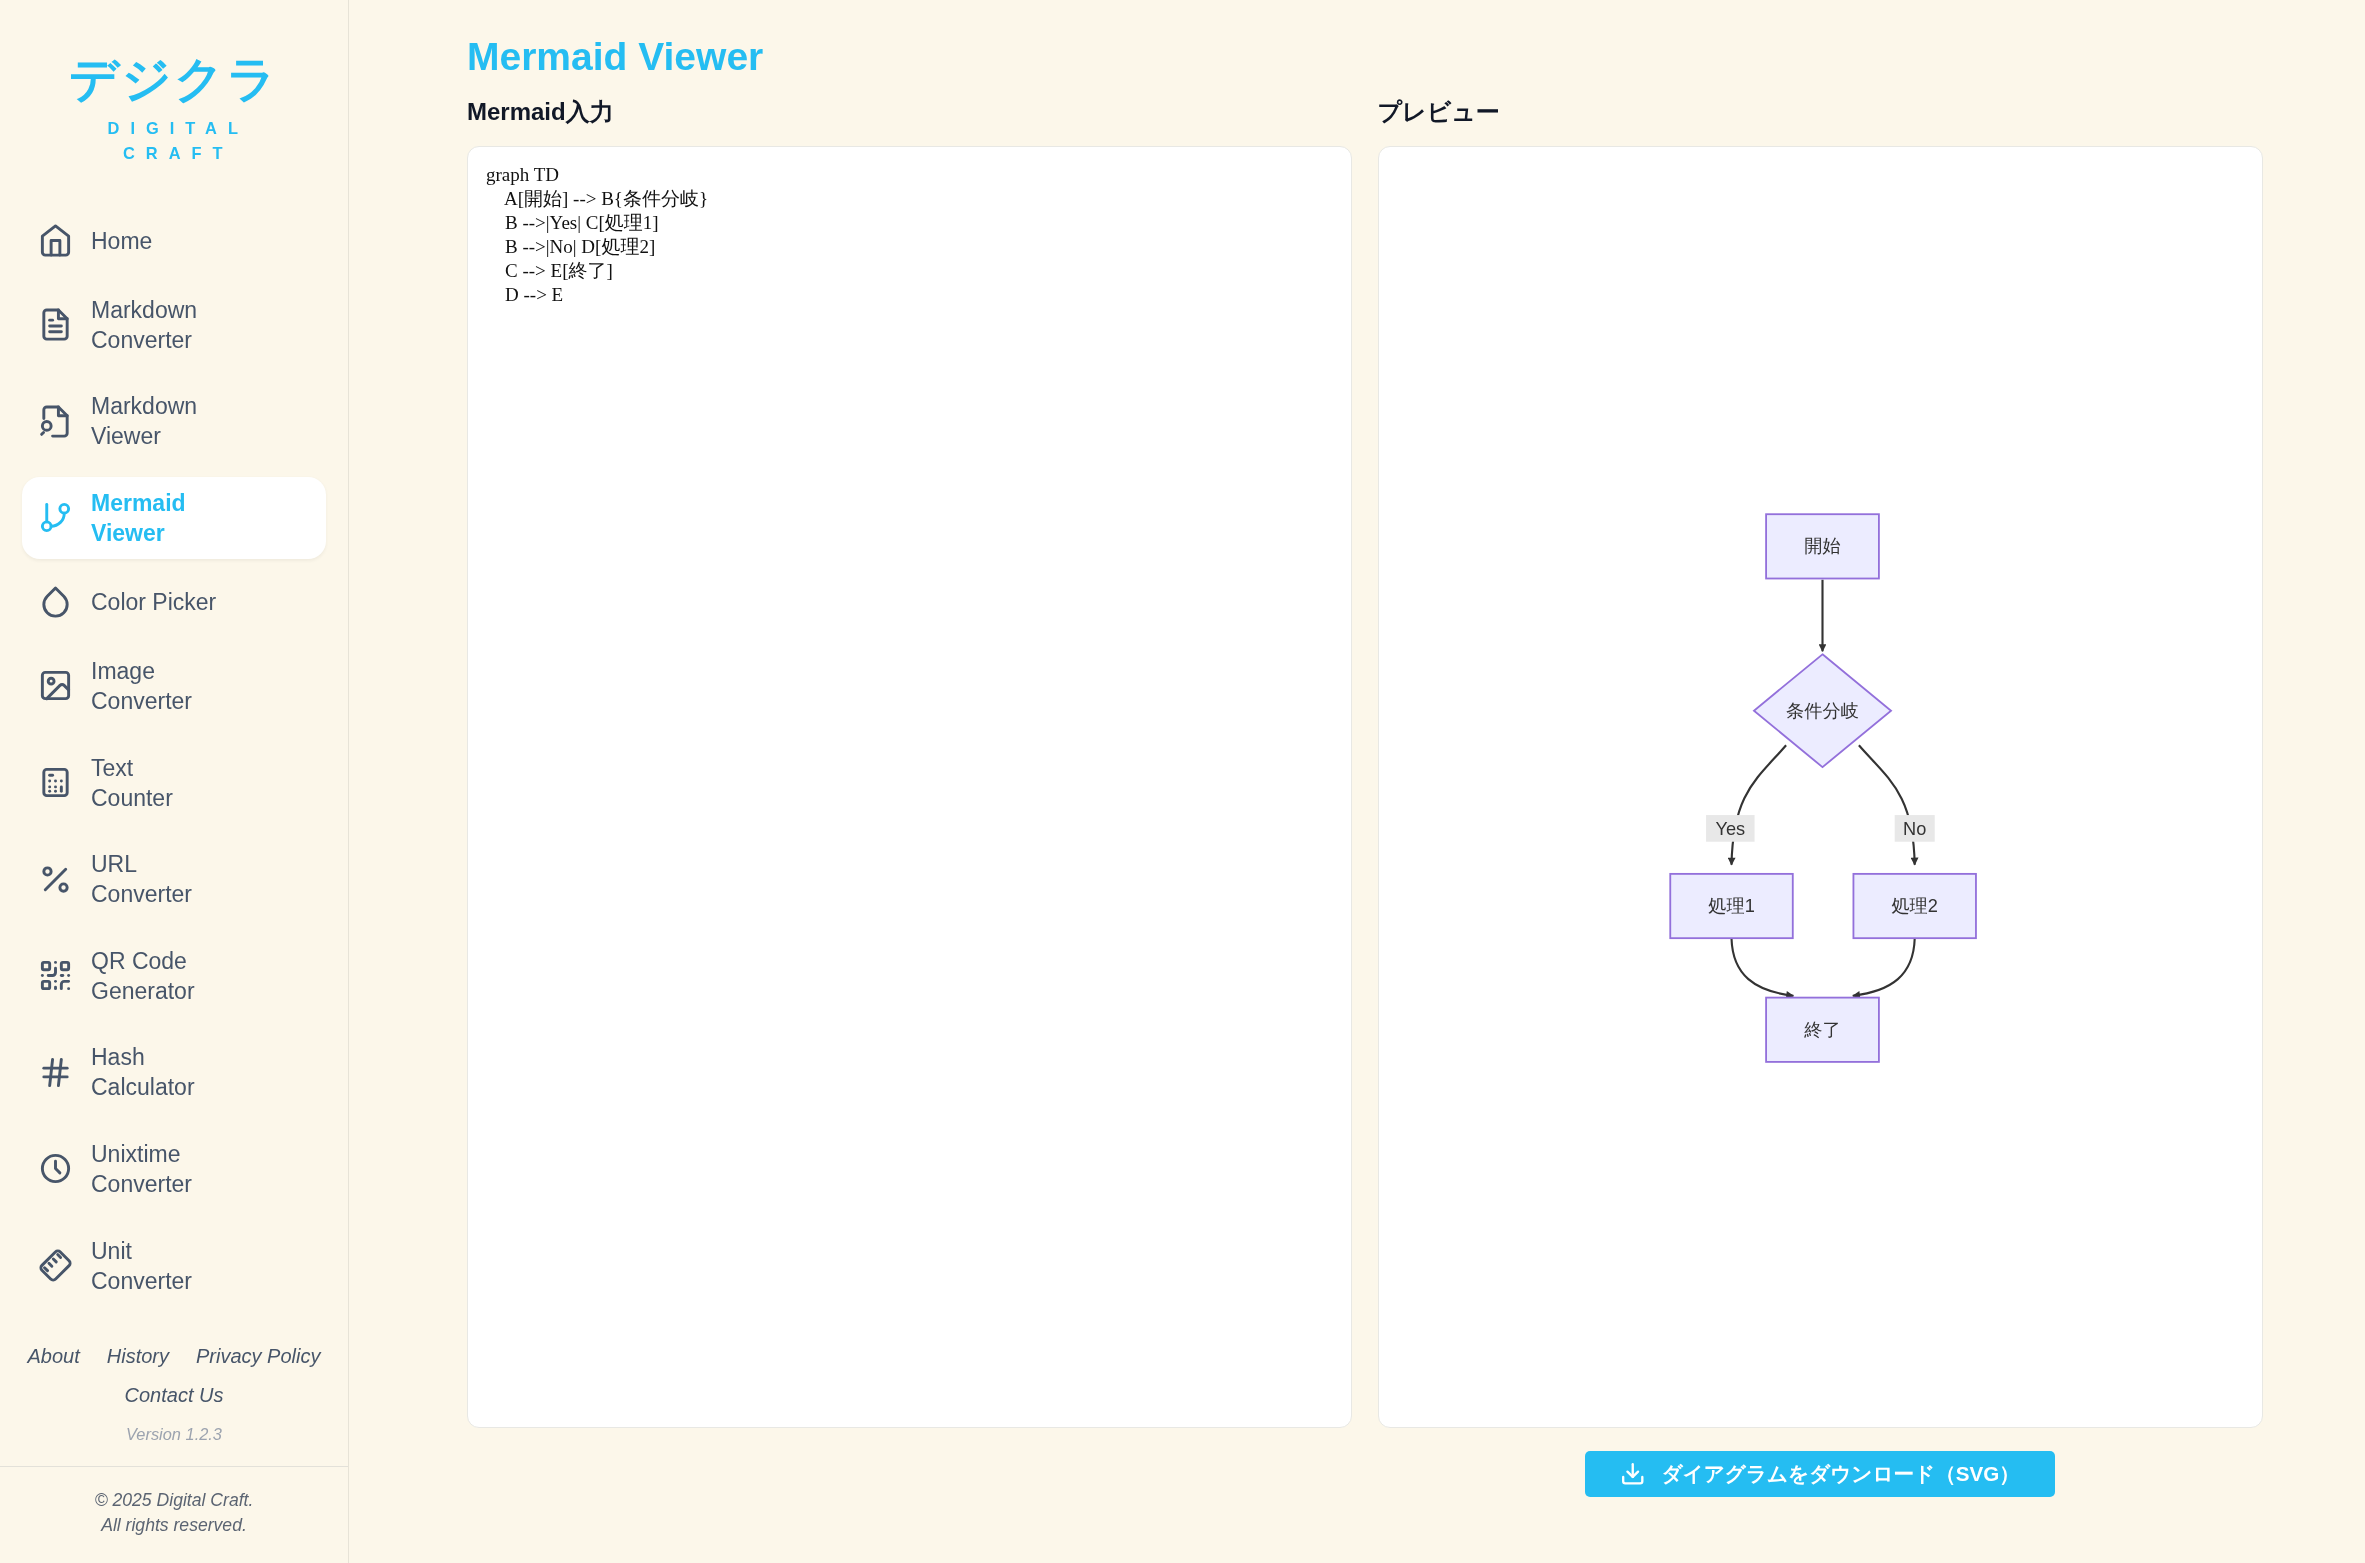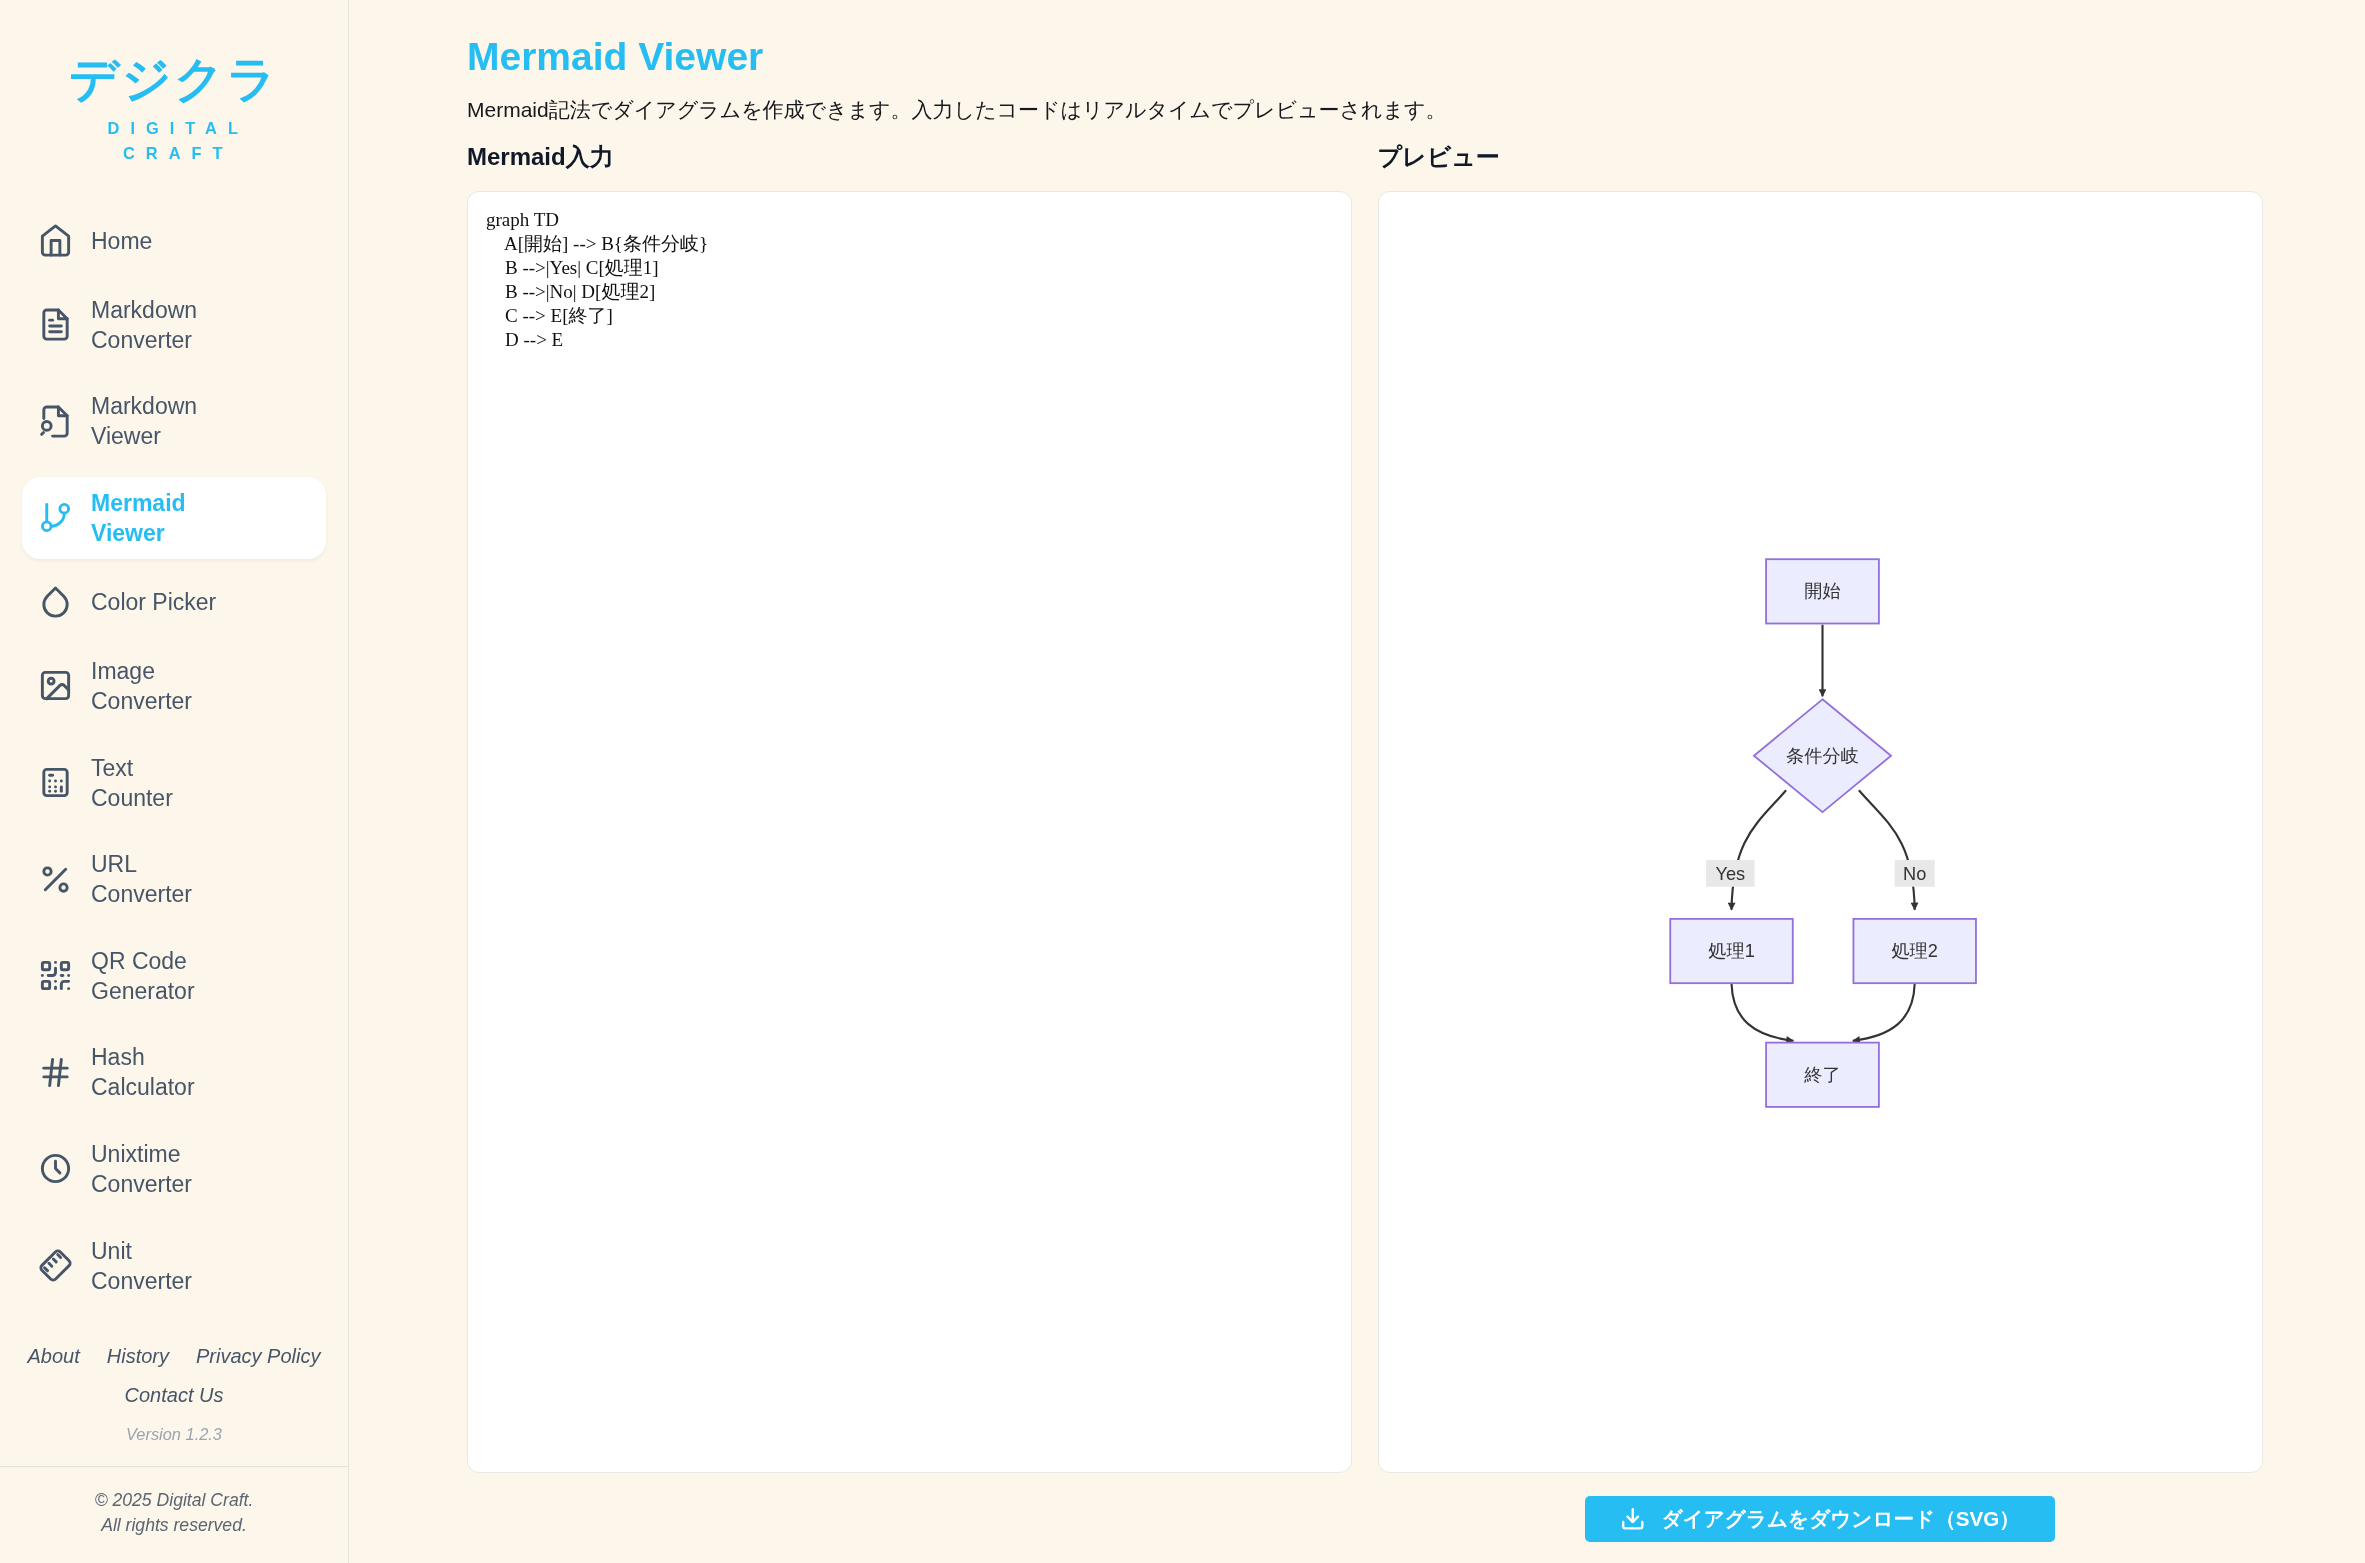--- a/index.html
+++ b/index.html
@@ -252,21 +252,20 @@
     <div class="side-divider"></div>
     <div class="copyright">
       <div>© 2025 Digital Craft.</div>
       <div>All rights reserved.</div>
     </div>
   </div>
 </aside>
 
 <main class="content">
   <h1 class="page-title">Mermaid Viewer</h1>
-  <p class="page-desc">Mermaid記法でダイアグラムを作成できます。入力したコードはリアルタイムでプレビューされます。</p>
 
   <div class="columns">
     <section class="col">
       <h2>Mermaid入力</h2>
       <div class="panel editor-panel">
         <textarea spellcheck="false" style="">graph TD
     A[開始] --&gt; B{条件分岐}
     B --&gt;|Yes| C[処理1]
     B --&gt;|No| D[処理2]
     C --&gt; E[終了]

